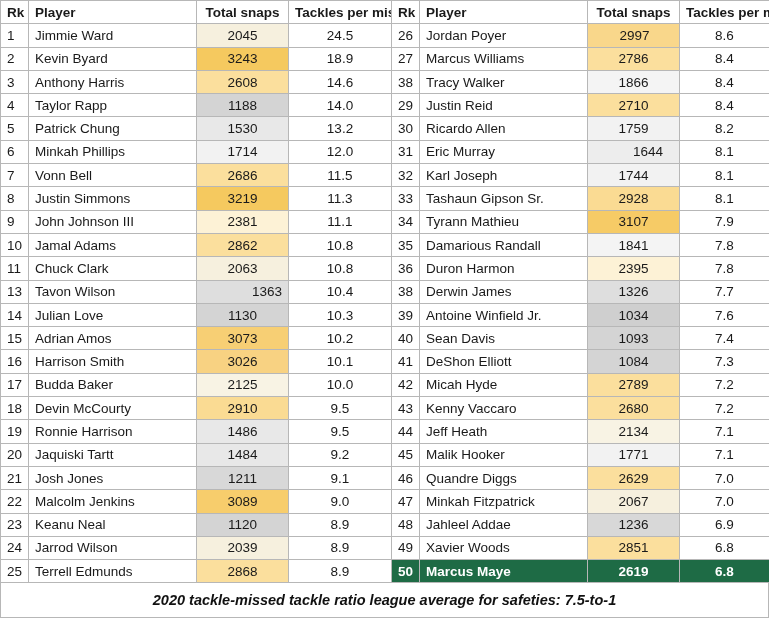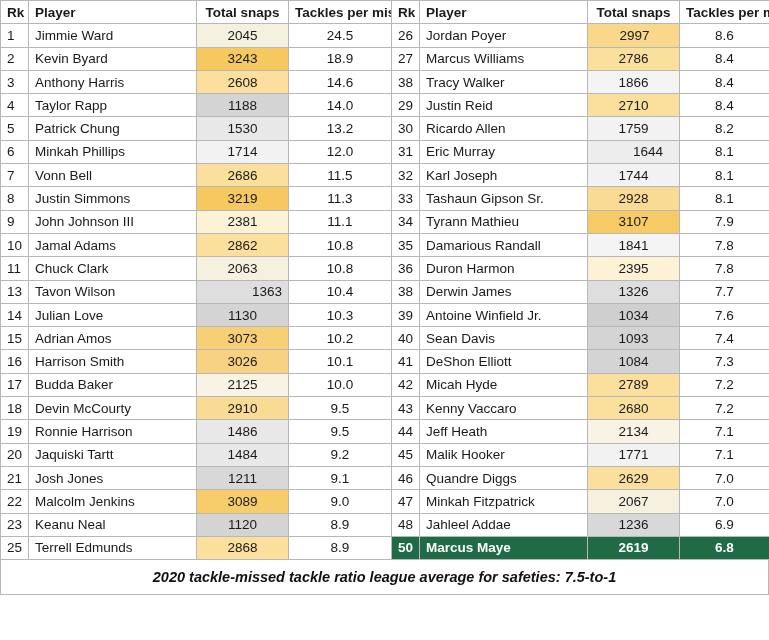--- a/index.html
+++ b/index.html
@@ -305,20 +305,30 @@
         <tr>
           <td class="c-rk rk">23</td>
           <td class="c-pl name">Keanu Neal</td>
           <td class="c-sn num" style="background: rgb(212, 212, 212);">1120</td>
           <td class="c-tp num">8.9</td>
           <td class="c-rk2 rk divider-left">48</td>
           <td class="c-pl2 name">Jahleel Addae</td>
           <td class="c-sn2 num" style="background: rgb(216, 216, 216);">1236</td>
           <td class="c-tp2 num">6.9</td>
         </tr>
+        <tr>
+          <td class="c-rk rk">24</td>
+          <td class="c-pl name">Jarrod Wilson</td>
+          <td class="c-sn num" style="background: rgb(246, 240, 222);">2039</td>
+          <td class="c-tp num">8.9</td>
+          <td class="c-rk2 rk divider-left">49</td>
+          <td class="c-pl2 name">Xavier Woods</td>
+          <td class="c-sn2 num" style="background: rgb(251, 223, 157);">2851</td>
+          <td class="c-tp2 num">6.8</td>
+        </tr>
         <tr class="rowpair">
           <td class="c-rk rk">25</td>
           <td class="c-pl name">Terrell Edmunds</td>
           <td class="c-sn num" style="background: rgb(251, 223, 157);">2868</td>
           <td class="c-tp num">8.9</td>
           <td class="c-rk2 rk divider-left" style="background: rgb(30, 107, 69); color: rgb(255, 255, 255); font-weight: bold;">50</td>
           <td class="c-pl2 name" style="background: rgb(30, 107, 69); color: rgb(255, 255, 255); font-weight: bold;">Marcus Maye</td>
           <td class="c-sn2 num" style="background: rgb(30, 107, 69); color: rgb(255, 255, 255); font-weight: bold;">2619</td>
           <td class="c-tp2 num" style="background: rgb(30, 107, 69); color: rgb(255, 255, 255); font-weight: bold;">6.8</td>
         </tr>

